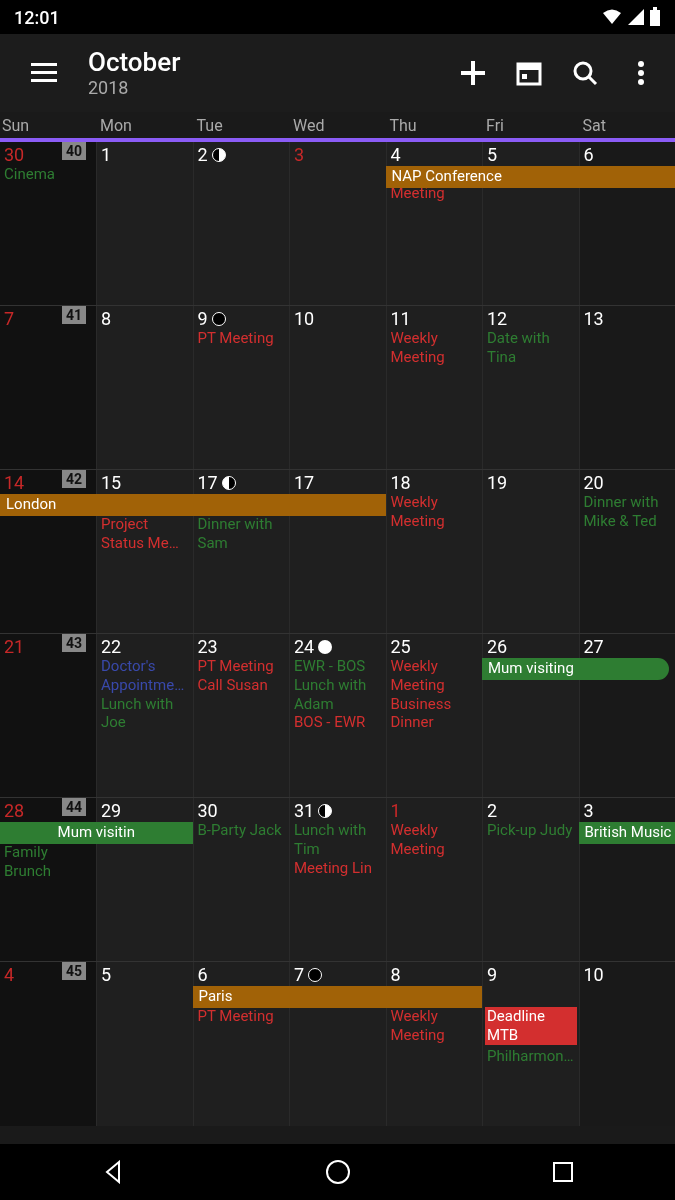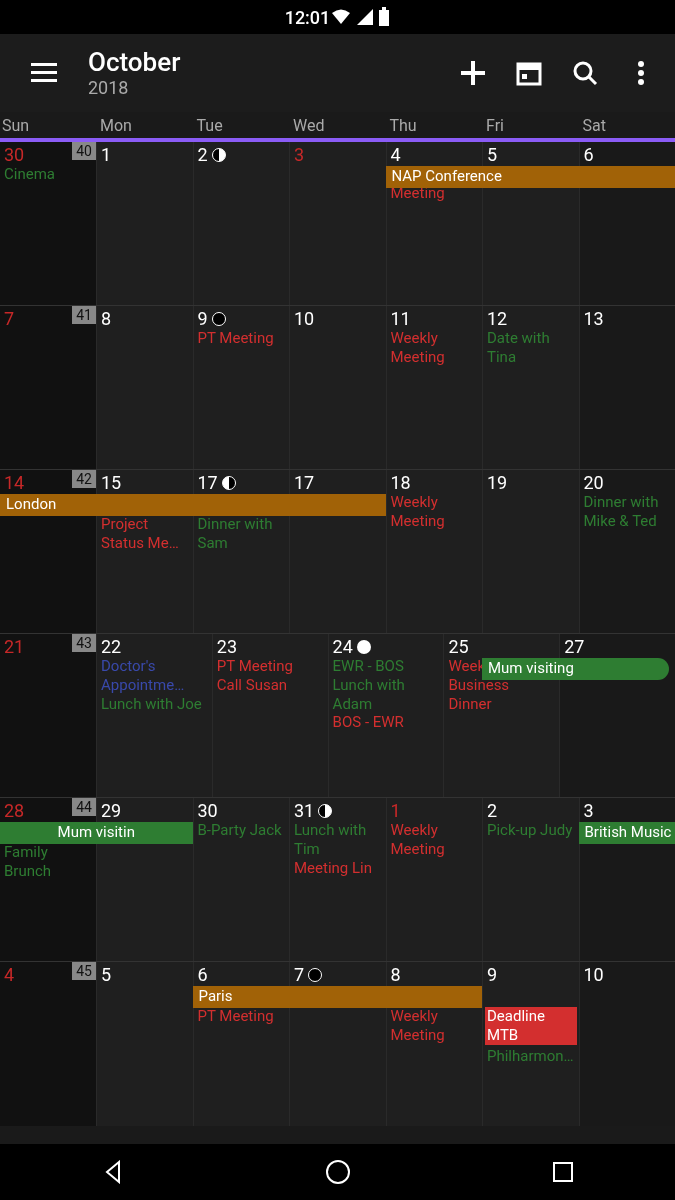--- a/index.html
+++ b/index.html
@@ -1,19 +1,19 @@
 <!DOCTYPE html>
 <html><head>
 <meta charset="utf-8">
 <style>
 * { margin: 0; padding: 0; box-sizing: border-box; }
 html, body { width: 675px; height: 1200px; background: #1a1a1a; font-family: Roboto, Arial, sans-serif; color: #fff; overflow: hidden; }
 
 
-.status-bar { height: 34px; display: flex; align-items: center; justify-content: center; padding: 0 14px; background: #000; font-size: 18px; font-weight: 500; }
+.status-bar { height: 34px; display: flex; align-items: center; justify-content: space-between; padding: 0 14px; background: #000; font-size: 18px; font-weight: 500; }
 .status-right { display: flex; align-items: center; gap: 4px; }
 .status-right svg { display: block; }
 
 
 .app-bar { height: 78px; display: flex; align-items: center; padding: 0 6px 0 20px; background: #1c1c1c; }
 .menu-btn { width: 48px; height: 48px; display: flex; align-items: center; justify-content: center; }
 .title-block { margin-left: 20px; flex: 1; }
 .title-month { font-size: 26px; font-weight: 500; line-height: 1.1; }
 .title-year { font-size: 18px; color: #aaa; line-height: 1.1; margin-top: 2px; }
 .action-btn { width: 56px; height: 56px; display: flex; align-items: center; justify-content: center; }
@@ -25,21 +25,21 @@
 
 
 .grid { display: flex; flex-direction: column; }
 .week-row { display: flex; height: 164px; border-bottom: 1px solid #333; position: relative; }
 .week-row:last-child { border-bottom: none; }
 
 .sun-col { flex: 0 0 96px; position: relative; background: #111; }
 .day-col { flex: 1; position: relative; background: #1f1f1f; border-left: 1px solid #2a2a2a; min-width: 0; }
 .day-col.weekend { background: #191919; }
 
-.week-num { position: absolute; top: 0; right: 0; background: #888; color: #111; font-size: 14px; font-weight: 400; padding: 1px 4px; z-index: 3; }
+.week-num { position: absolute; top: 0; right: 10px; background: #888; color: #111; font-size: 14px; font-weight: 700; padding: 1px 4px; z-index: 3; }
 
 .day-num { font-size: 18px; font-weight: 400; padding: 2px 4px 0 4px; display: flex; align-items: center; gap: 4px; }
 .day-num.outside { color: #c62828; }
 .moon { width: 14px; height: 14px; border-radius: 50%; display: inline-block; }
 .moon.full { background: #fff; }
 .moon.first { background: linear-gradient(90deg, #000 50%, #fff 50%); border: 1px solid #fff; }
 .moon.last { background: linear-gradient(90deg, #fff 50%, #000 50%); border: 1px solid #fff; }
 .moon.new { background: #000; border: 1.5px solid #fff; }
 
 .events { padding: 0 2px; font-size: 15px; line-height: 1.25; overflow: hidden; }
@@ -326,20 +326,26 @@
       </div>
       <div class="day-col">
         <div class="day-num">
           <span>25</span>
         </div>
         <div class="events">
           <div class="ev red wrap">Weekly Meeting</div>
           <div class="ev red wrap">Business Dinner</div>
         </div>
       </div>
+      <div class="day-col">
+        <div class="day-num">
+          <span>26</span>
+        </div>
+        <div class="events" style="padding-top: 22px;"></div>
+      </div>
       <div class="day-col weekend">
         <div class="day-num">
           <span>27</span>
         </div>
         <div class="events" style="padding-top: 22px;"></div>
       </div>
       <div class="bar green round-r" style="left: 482px; width: 187px; top: 24px;">Mum visiting</div>
     </div>
     <div class="week-row">
       <div class="sun-col">

